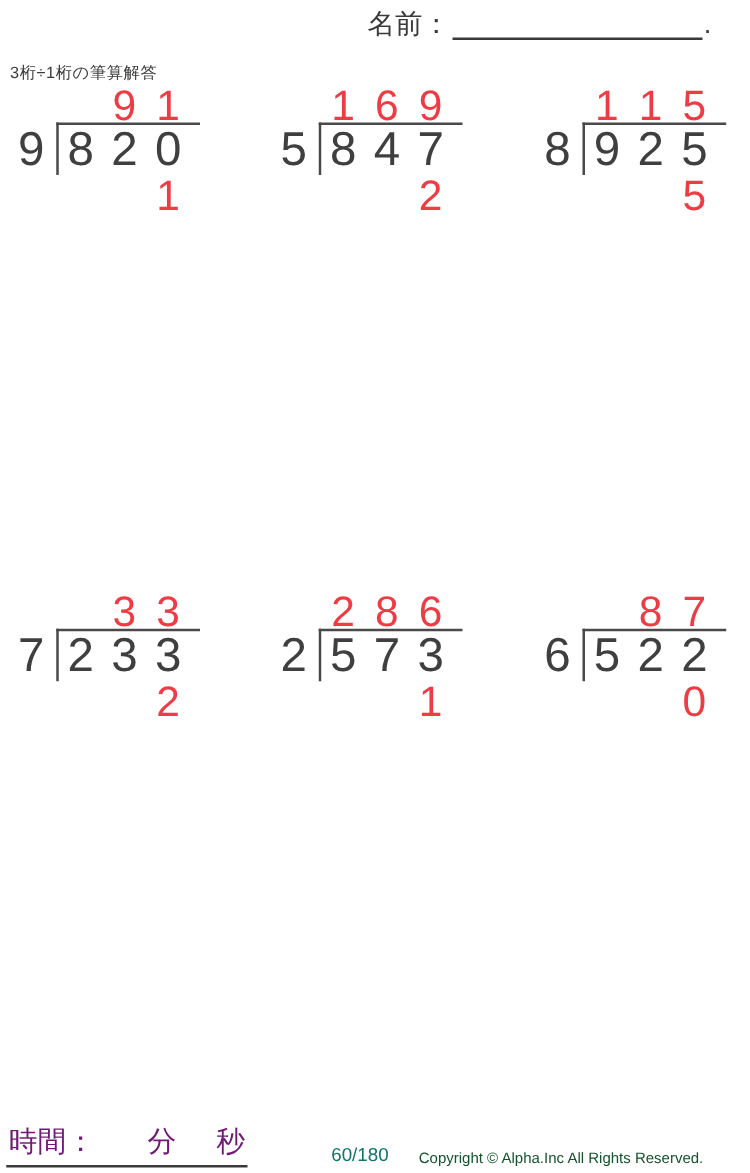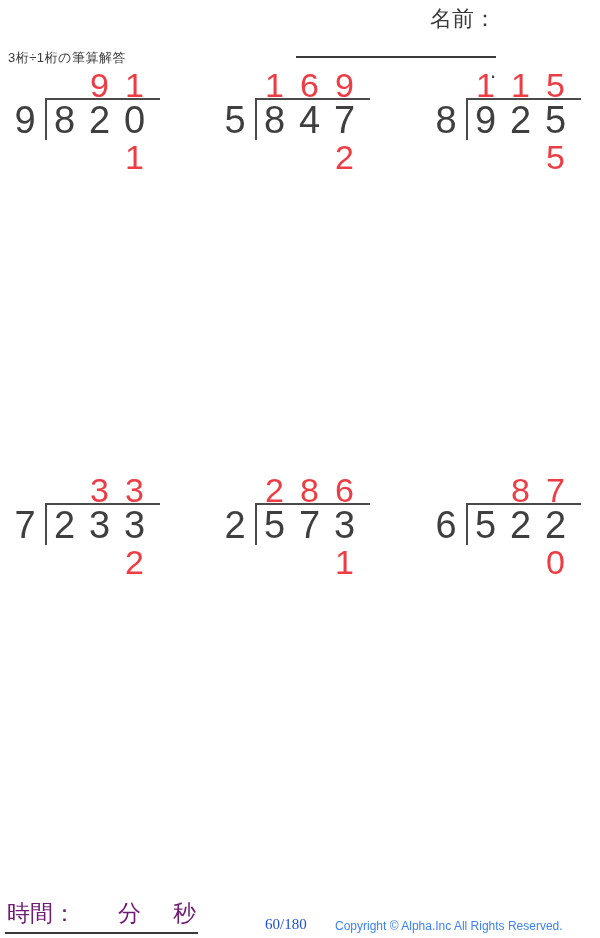--- a/index.html
+++ b/index.html
@@ -9,21 +9,21 @@
     color:#3f3f3f;
   }
 
   
   .worksheet-title {
     position:absolute; left:8px; top:8px;
     font-size:13px; letter-spacing:0.5px; color:#3a3a3a;margin-top:41px;
   }
   .name-block {
     position:absolute; left:294px; top:6px;
-    font-size:22px; color:#3a3a3a; display:flex; align-items:flex-end;flex-direction:column;
+    font-size:22px; color:#3a3a3a; display:flex; align-items:flex-end;
   }
   .name-label { line-height:26px; }
   .name-underline {
     display:inline-block; width:200px; height:24px;
     border-bottom:2px solid #3a3a3a; margin-left:2px;
   }
   .name-period { line-height:26px; margin-left:1px; }
 
   
   .problem { position:absolute; width:170px; }
@@ -51,25 +51,25 @@
   
   .footer-time {
     position:absolute; left:5px; top:898px;
     font-size:23px; color:#701a75;
     border-bottom:2px solid #3a3a3a; padding:0 2px 3px 2px;
   }
   .minutes-label { margin-left:42px; }
   .seconds-label { margin-left:32px; }
   .page-indicator {
     position:absolute; left:265px; top:916px;
-    font-size:15px; color:#1d4ed8;font-family:Liberation Serif, serif;
+    font-size:15px; color:#0f766e;
   }
   .copyright {
     position:absolute; left:335px; top:919px;
-    font-size:12px; color:#3b82f6;
+    font-size:12px; color:#14532d;
   }
 </style>
 </head>
 <body>
 
 <div class="worksheet-title">3桁÷1桁の筆算解答</div>
 <div class="name-block">
   <span class="name-label">名前：</span>
   <span class="name-underline"></span>
   <span class="name-period">.</span>

